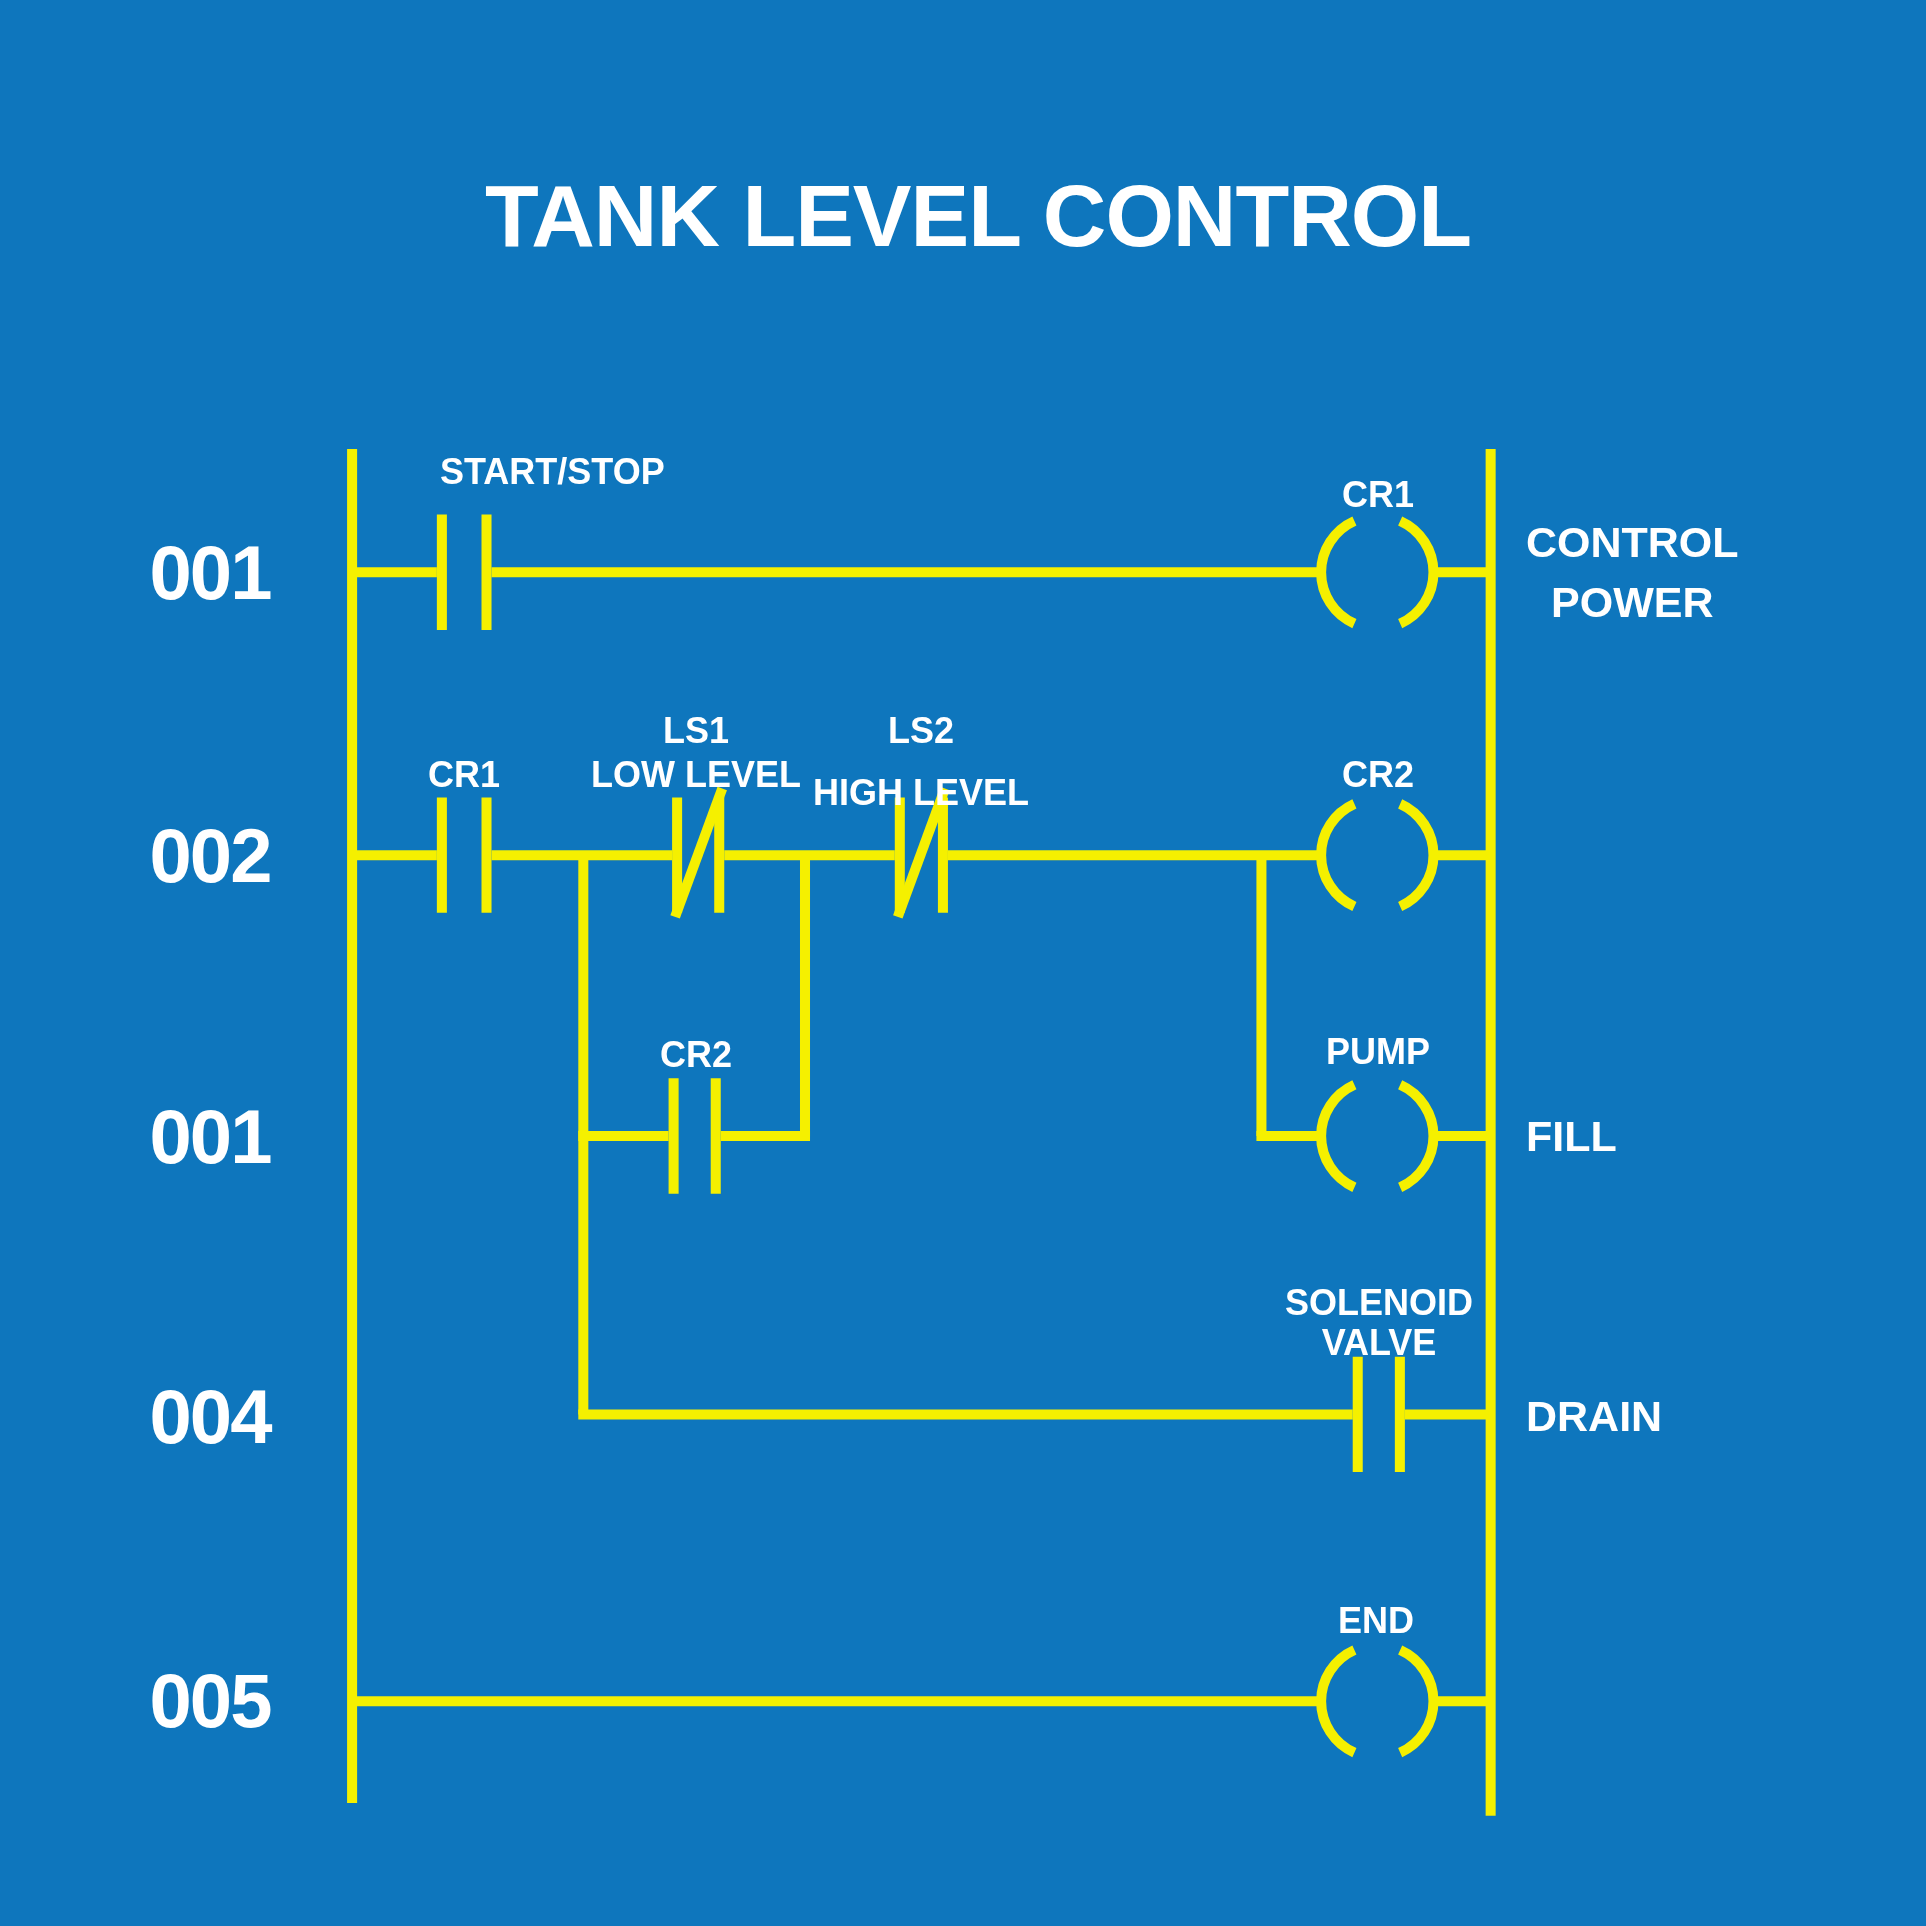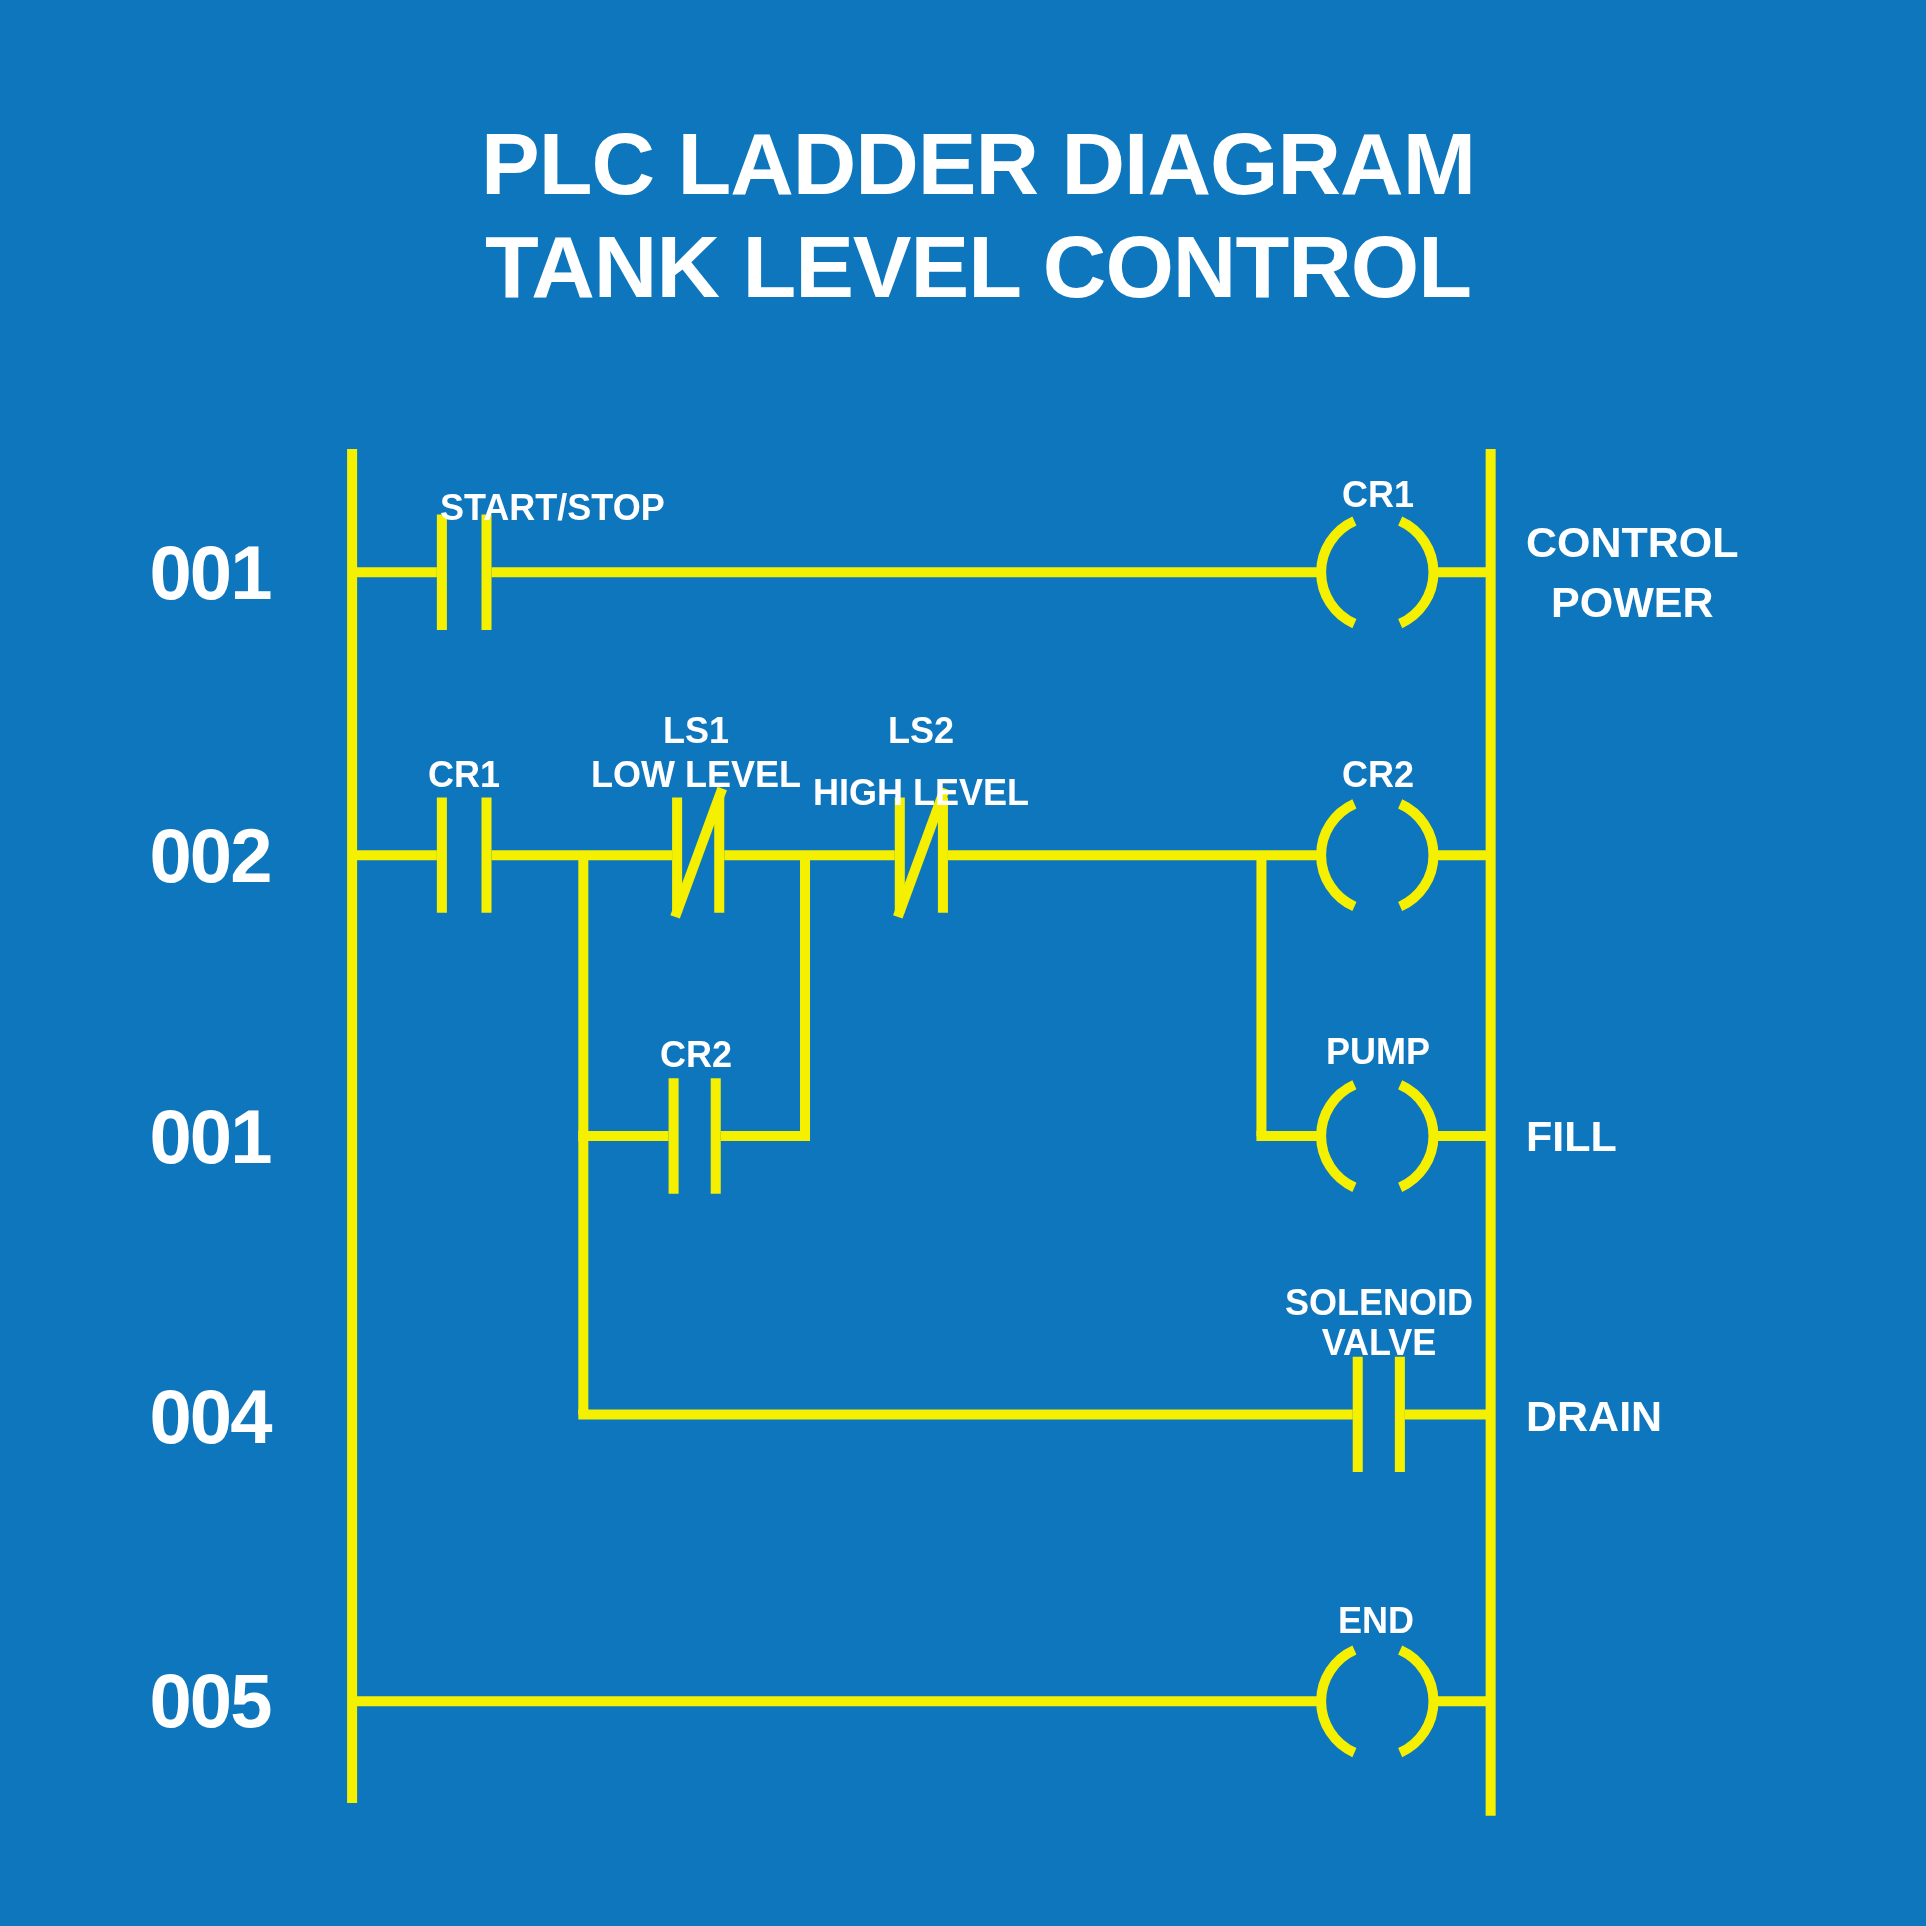--- a/index.html
+++ b/index.html
@@ -14,21 +14,21 @@
   .lbl { position:absolute; white-space:nowrap; }
   .title {
     font-size:88px; line-height:103px; text-align:center;
     transform:translate(-50%,-50%); letter-spacing:-1px;
   }
   .num {
     font-size:76px; width:150px; text-align:center; letter-spacing:-2px;
     transform:translateY(-50%);
   }
   .comp { font-size:36px; transform:translate(-50%,-50%); text-align:center;margin-top:21px; }
-  .comp-l { font-size:36px; transform:translateY(-50%);margin-top:36px; }
+  .comp-l { font-size:36px; transform:translateY(-50%); }
   .side { font-size:43px; line-height:60px; transform:translateY(-50%); }
 </style>
 </head>
 <body>
 
 <div class="canvas">
 
   <svg class="wires" width="1926" height="1926" viewBox="0 0 3840 3840">
 
     <g>
@@ -110,21 +110,20 @@
       <line class="w" x1="702" y1="3392" x2="2634" y2="3392"></line>
       <line class="w" x1="2858" y1="3392" x2="2972" y2="3392"></line>
       <g>
         <path class="w" d="M 2700.4 3289.7 A 112 112 0 0 0 2700.4 3494.3"></path>
         <path class="w" d="M 2791.6 3289.7 A 112 112 0 0 1 2791.6 3494.3"></path>
       </g>
     </g>
   </svg>
 
   <div class="lbl title" style="left:978px; top:215px;">
-    <div>PLC LADDER DIAGRAM</div>
     <div>TANK LEVEL CONTROL</div>
   </div>
 
   <div class="lbl num" style="left:135px; top:572px;">001</div>
   <div class="lbl num" style="left:135px; top:855px;">002</div>
   <div class="lbl num" style="left:135px; top:1136px;">001</div>
   <div class="lbl num" style="left:135px; top:1416px;">004</div>
   <div class="lbl num" style="left:135px; top:1700px;">005</div>
 
   <div class="lbl comp-l" style="left:440px; top:472px;">START/STOP</div>

